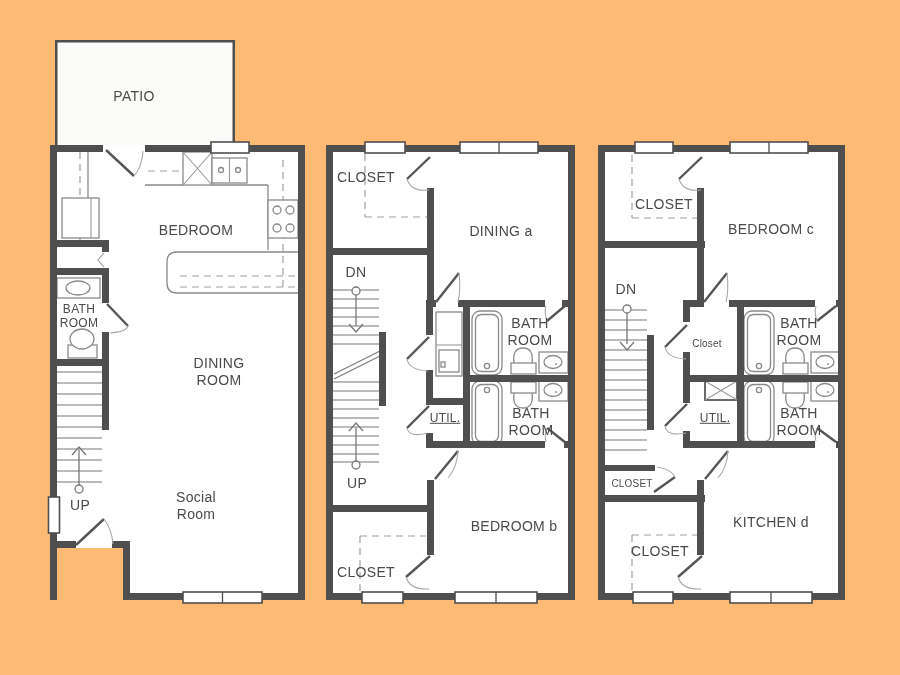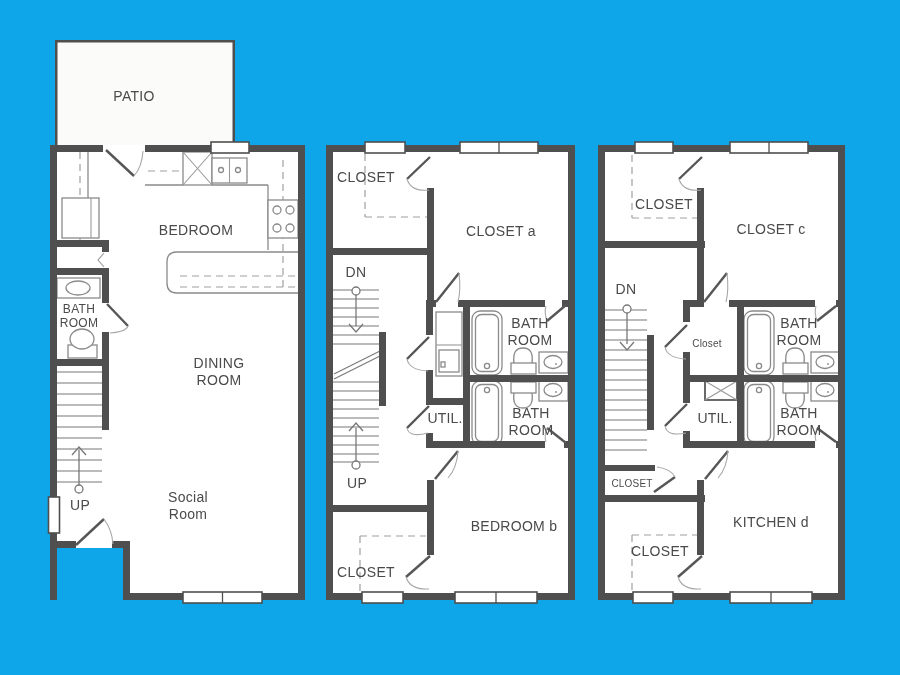--- a/index.html
+++ b/index.html
@@ -1,24 +1,24 @@
 <!DOCTYPE html>
 <html><head>
 <meta charset="utf-8">
 <style>
   html,body{margin:0;padding:0;}
-  #stage{position:relative;width:900px;height:675px;background:#0ea5e9;overflow:hidden;
+  #stage{position:relative;width:900px;height:675px;background:#fdba74;overflow:hidden;
          font-family:"Liberation Sans",sans-serif;}
   #plans{position:absolute;left:0;top:0;}
   .lbl{position:absolute;transform:translate(-50%,-50%);color:#4a4a4a;text-align:center;
        line-height:1.2;letter-spacing:.3px;white-space:nowrap;font-size:14px;
        font-family:"Liberation Sans",sans-serif;}
   .wrap{white-space:normal;}
   .s12{font-size:12px;}
-  .s11{font-size:14px;letter-spacing:.2px;}
+  .s11{font-size:12px;letter-spacing:.2px;text-decoration:underline;}
   .s10{font-size:10px;letter-spacing:.2px;}
   
   .w{fill:#4f4f4f;}                                  
   .floor{fill:#ffffff;}
   .patio{fill:#fbfbf9;}
   .fix{stroke:#8a8a8a;stroke-width:1.3;fill:#ffffff;}
   .fixn{stroke:#8a8a8a;stroke-width:1.3;fill:none;}
   .fixl{stroke:#9a9a9a;stroke-width:1.1;fill:none;}
   .dash{stroke:#a0a0a0;stroke-width:1.2;fill:none;stroke-dasharray:7 5;}
   .step{stroke:#787878;stroke-width:1.2;fill:none;}
@@ -442,35 +442,35 @@
     </g>
   </g>
 </svg>
 
 <div>
 
   <div class="lbl" style="left:134px;top:96px">PATIO</div>
   <div class="lbl" style="left:196px;top:230px">BEDROOM</div>
   <div class="lbl wrap s12" style="left:79px;top:316px;width:48px">BATH ROOM</div>
   <div class="lbl wrap" style="left:219px;top:372px;width:68px">DINING ROOM</div>
-  <div class="lbl wrap" style="left:188px;top:506px;width:58px">Social Room</div>
+  <div class="lbl wrap" style="left:196px;top:506px;width:58px">Social Room</div>
   <div class="lbl" style="left:80px;top:505px">UP</div>
 
   <div class="lbl" style="left:366px;top:177px">CLOSET</div>
-  <div class="lbl" style="left:501px;top:231px">CLOSET a</div>
+  <div class="lbl" style="left:501px;top:231px">DINING a</div>
   <div class="lbl" style="left:356px;top:272px">DN</div>
   <div class="lbl wrap" style="left:530px;top:332px;width:52px">BATH ROOM</div>
   <div class="lbl s11" style="left:445px;top:418px">UTIL.</div>
   <div class="lbl wrap" style="left:531px;top:422px;width:52px">BATH ROOM</div>
   <div class="lbl" style="left:357px;top:483px">UP</div>
   <div class="lbl" style="left:514px;top:526px">BEDROOM b</div>
   <div class="lbl" style="left:366px;top:572px">CLOSET</div>
 
   <div class="lbl" style="left:664px;top:204px">CLOSET</div>
-  <div class="lbl" style="left:771px;top:229px">CLOSET c</div>
+  <div class="lbl" style="left:771px;top:229px">BEDROOM c</div>
   <div class="lbl" style="left:626px;top:289px">DN</div>
   <div class="lbl s10" style="left:707px;top:344px">Closet</div>
   <div class="lbl wrap" style="left:799px;top:332px;width:52px">BATH ROOM</div>
   <div class="lbl s11" style="left:715px;top:418px">UTIL.</div>
   <div class="lbl wrap" style="left:799px;top:422px;width:52px">BATH ROOM</div>
   <div class="lbl s10" style="left:632px;top:484px">CLOSET</div>
   <div class="lbl" style="left:771px;top:522px">KITCHEN d</div>
   <div class="lbl" style="left:660px;top:551px">CLOSET</div>
 </div>
 </div>

